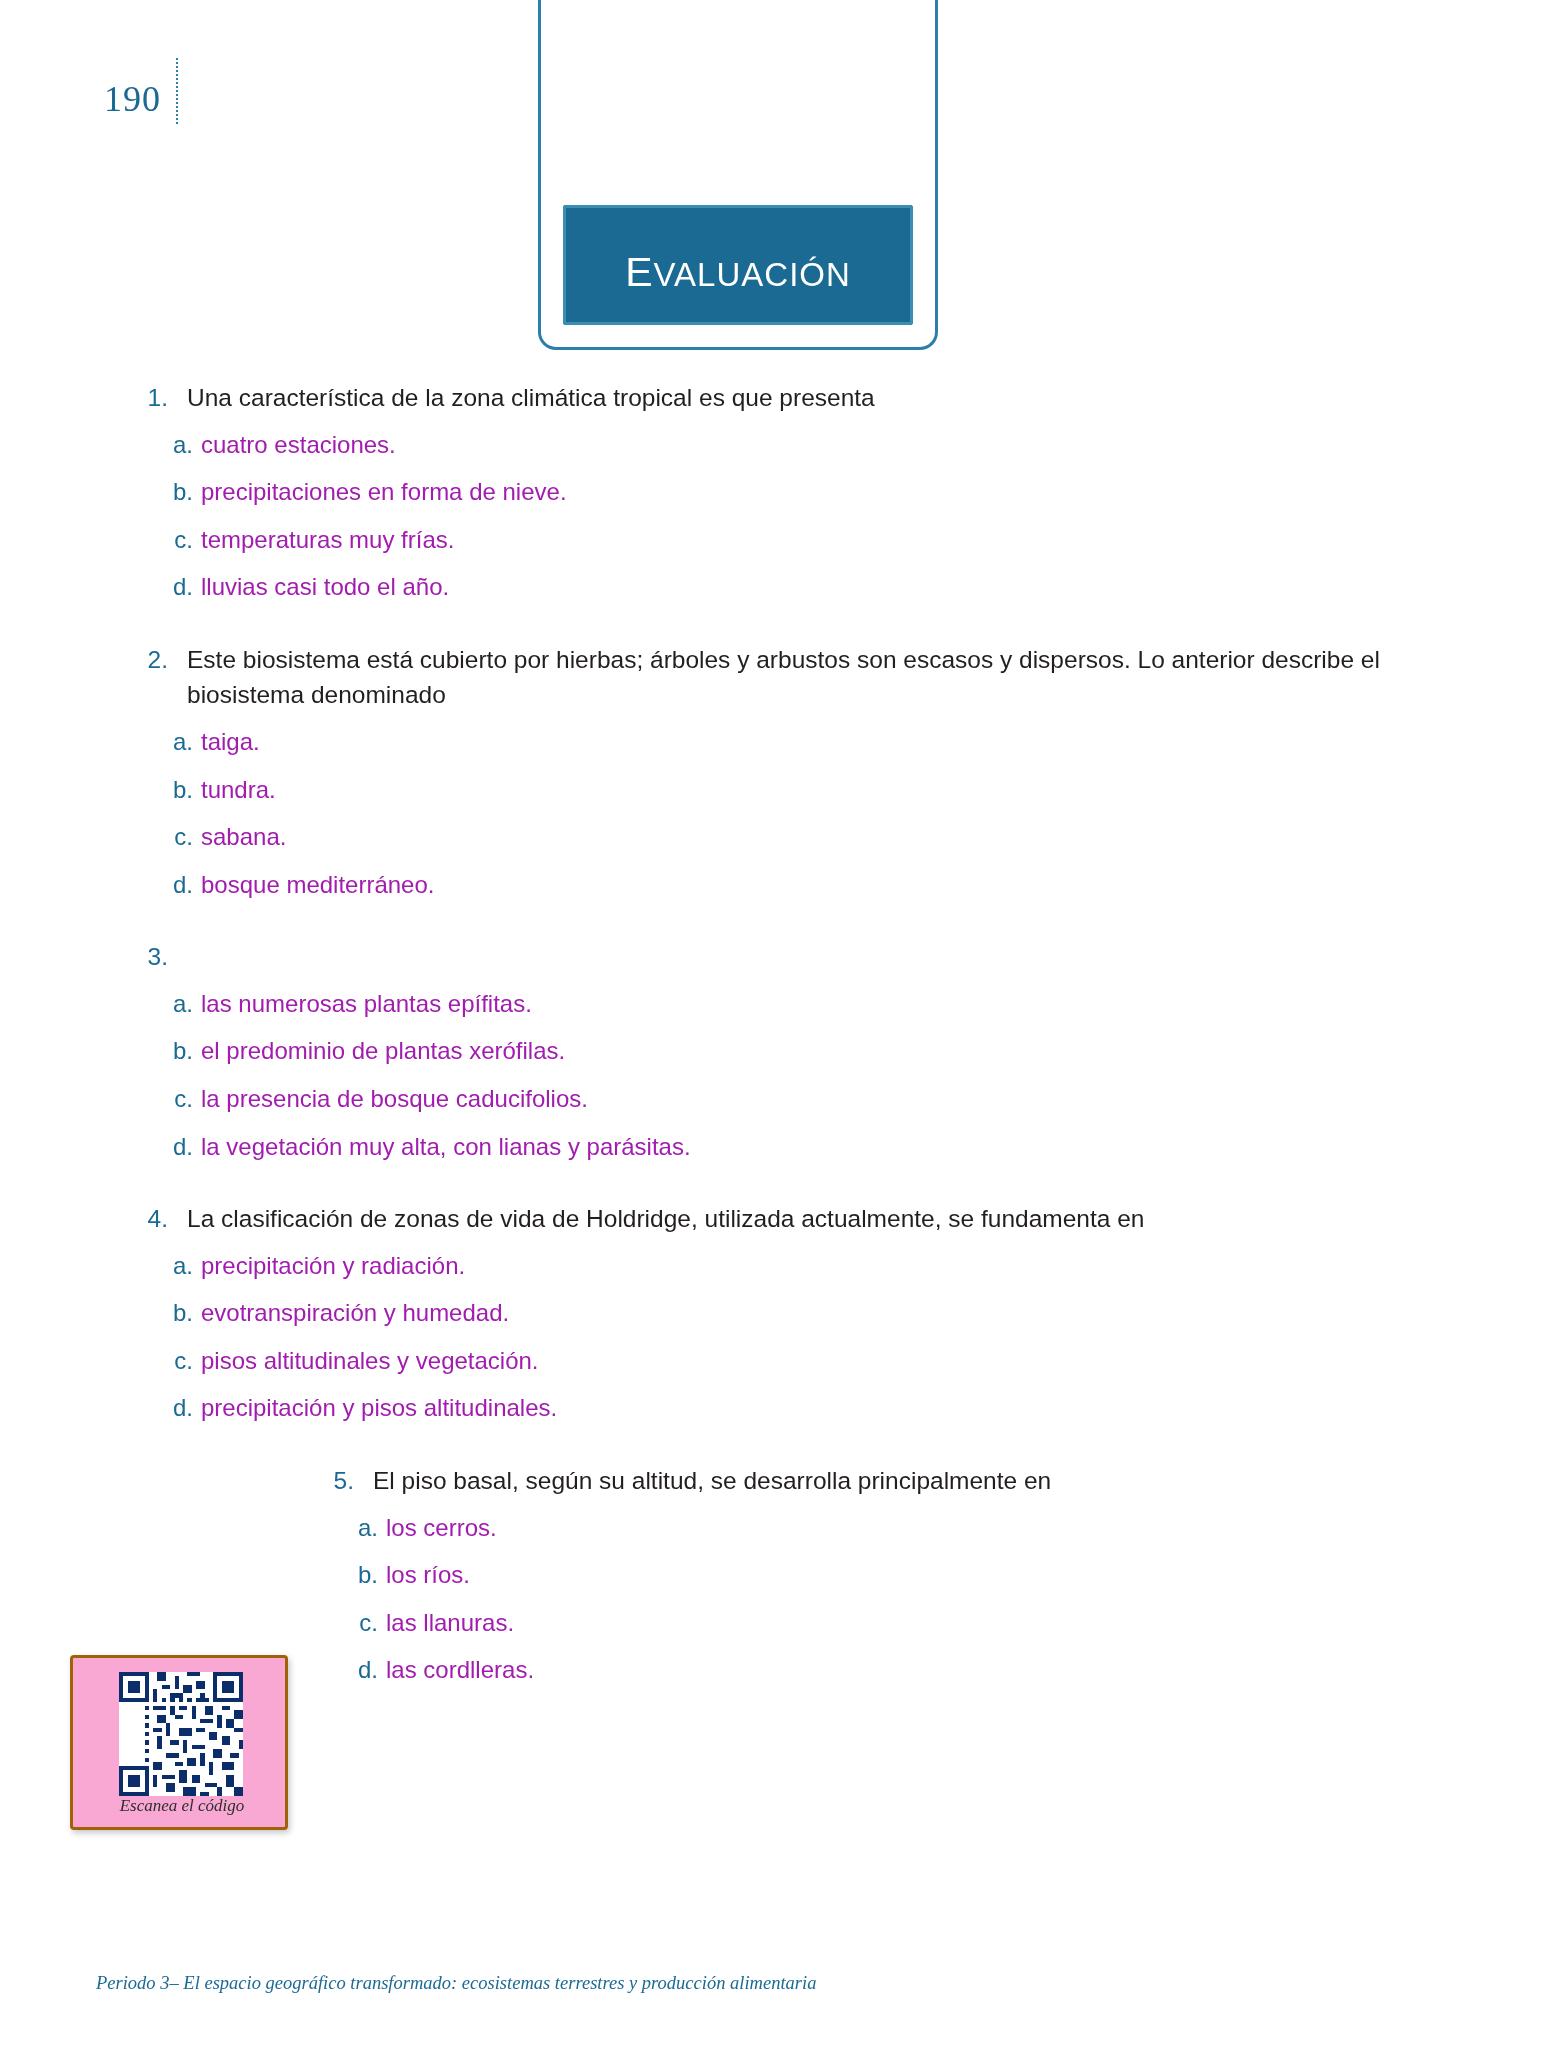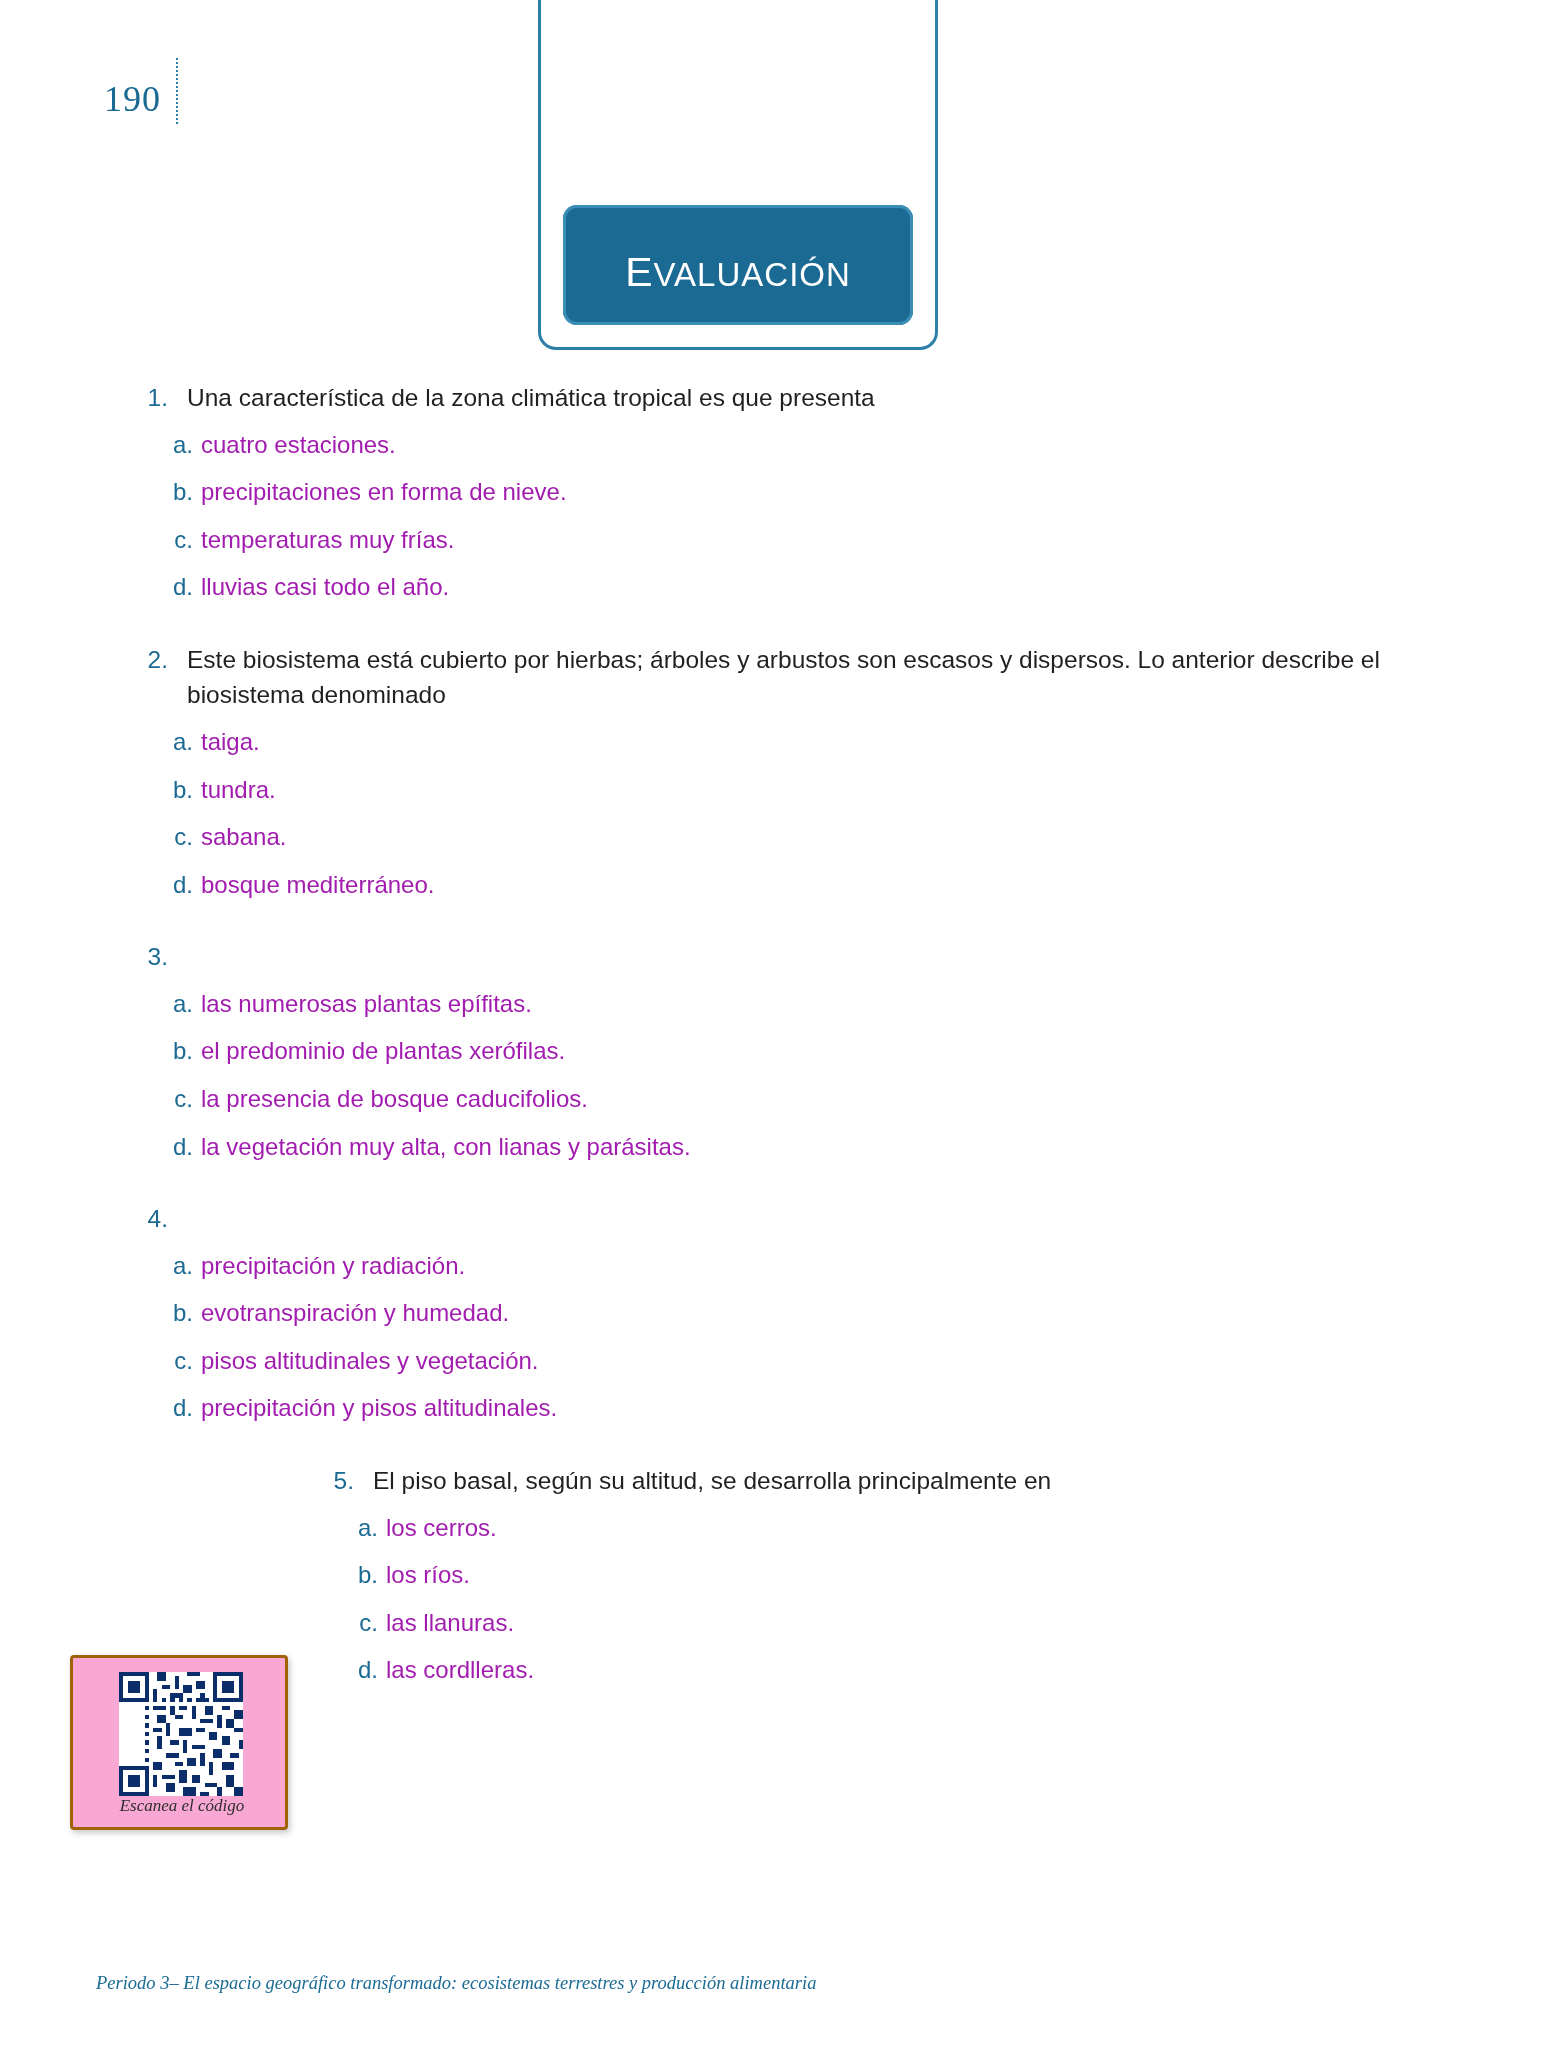--- a/index.html
+++ b/index.html
@@ -51,21 +51,21 @@
     border-top: none;
     border-radius: 0 0 18px 18px;
   }
   .title-badge {
     position: absolute;
     left: 25px;
     top: 205px;
     width: 350px;
     height: 120px;
     background: #1b6a93;
-    border-radius: 14px;
+    border-radius: 3px;
     box-shadow: inset 0 0 0 3px #3a8db5;
     display: flex;
     align-items: center;
     justify-content: center;
   }
   .title-badge span {
     color: #ffffff;
     font-family: "Liberation Sans", sans-serif;
     font-size: 47px;
     letter-spacing: 1px;
@@ -252,20 +252,21 @@
         </div>
         <div class="opt-row">
           <div class="opt-letter">d.</div>
           <div class="opt-text">la vegetación muy alta, con lianas y parásitas.</div>
         </div>
       </div>
     </div>
     <div class="q-block">
       <div class="q-row">
         <div class="q-num">4.</div>
+        <div class="q-text">La clasificación de zonas de vida de Holdridge, utilizada actualmente, se fundamenta en</div>
       </div>
       <div class="options">
         <div class="opt-row">
           <div class="opt-letter">a.</div>
           <div class="opt-text">precipitación y radiación.</div>
         </div>
         <div class="opt-row">
           <div class="opt-letter">b.</div>
           <div class="opt-text">evotranspiración y humedad.</div>
         </div>

